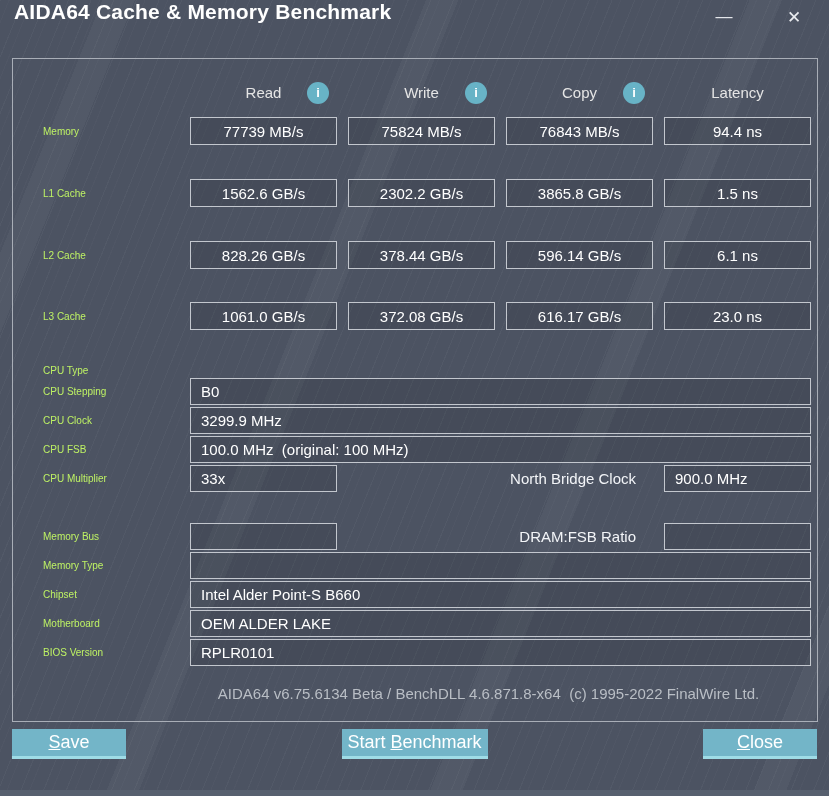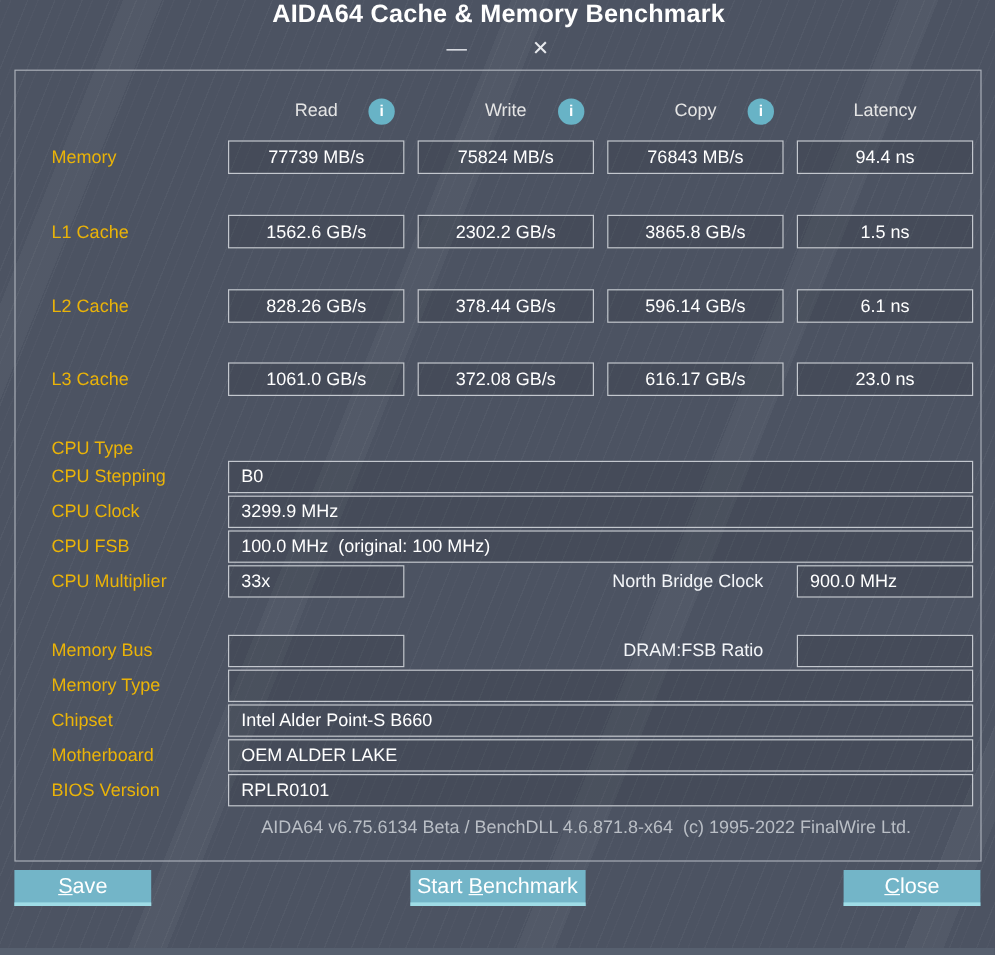--- a/index.html
+++ b/index.html
@@ -18,23 +18,22 @@
         transparent 9px, transparent 21px),
       repeating-linear-gradient(112deg,
         transparent 0px, transparent 95px,
         rgba(255,255,255,0.035) 95px, rgba(255,255,255,0.035) 125px,
         transparent 125px, transparent 300px);
   }
 
   
   .titlebar {
     height:58px;
-    display:flex; align-items:center;
+    display:flex; 
     padding:0 12px 0 14px;
-    flex-direction:column;
   }
   .titlebar .title {
     flex:1;
     font-size:21px; font-weight:700; color:#ffffff;
     letter-spacing:0.2px;
   }
   .win-controls { display:flex; gap:24px; }
   .win-ctrl {
     width:46px; height:34px;
     display:flex; align-items:center; justify-content:center;
@@ -65,21 +64,21 @@
     width:22px; height:22px; border-radius:50%;
     background:#68b3c6; color:#ffffff;
     font-size:13px; font-weight:700; line-height:22px; text-align:center;
     cursor:default;
   }
 
   
   .bench-row { margin-bottom:34px; }
   .bench-row.m33 { margin-bottom:33px; }
   .bench-row.last { margin-bottom:0; }
-  .rowlabel { font-size:15px; color:#eab308; padding-left:12px; }
+  .rowlabel { font-size:10px; color:#bef264; padding-left:12px; }
   .vbox {
     height:28px;
     border:1px solid #c3c7ce;
     background:rgba(0,0,0,0.09);
     display:flex; align-items:center; justify-content:center;
     font-size:15px; color:#ffffff;
   }
   .vbox span { white-space:pre; }
 
   
@@ -90,21 +89,21 @@
   .info-row .vbox { height:27px; justify-content:flex-start; padding-left:10px; }
   .span-wide { grid-column:2 / 6; }
   .inline-label {
     grid-column:3 / 5;
     text-align:right; padding-right:17px;
     font-size:15px; color:#f3f5f8;
   }
 
   
   .footer {
-    margin-top:9px;
+    margin-top:19px;
     margin-left:148px;
     text-align:center;
     font-size:15px; color:#b9bec5;
     height:18px; line-height:18px;
     white-space:pre;
   }
 
   
   .buttons-row {
     display:flex; justify-content:space-between; align-items:flex-start;

